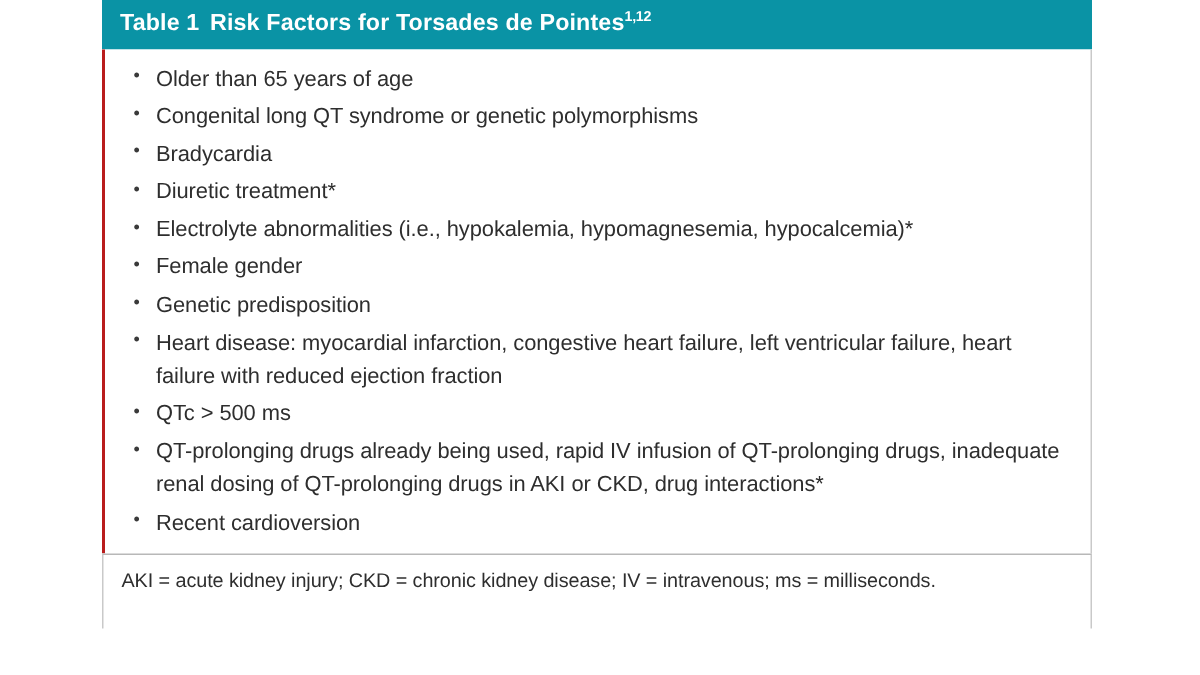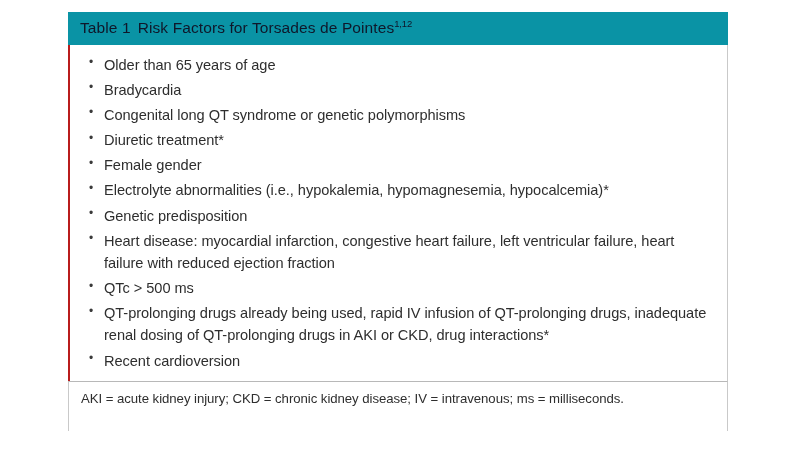--- a/index.html
+++ b/index.html
@@ -24,28 +24,27 @@
   .table-box {
     position: absolute;
     left: 68px;
     top: 0px;
     width: 660px;
     box-sizing: border-box;
   }
 
   .table-header {
     background: #0a93a5;
-    color: #0f172a;
-    font-weight: normal;
+    color: #ffffff;
+    font-weight: bold;
     font-size: 15.5px;
     letter-spacing: 0.1px;
     padding: 6px 10px 7px 12px;
     line-height: 1.25;
     white-space: nowrap;
-    margin-top: 12px;
   }
   .table-header .tnum {
     margin-right: 7px;
   }
   .table-header sup {
     font-size: 9.5px;
     vertical-align: super;
     letter-spacing: -0.2px;
   }
 
@@ -103,25 +102,25 @@
 <div class="page">
   <div class="table-box">
 
     <div class="table-header">
       <span class="tnum">Table 1</span><span>Risk Factors for Torsades de Pointes</span><sup>1,12</sup>
     </div>
 
     <div class="table-body">
       <ul class="risk-list">
         <li>Older than 65 years of age</li>
+        <li>Congenital long QT syndrome or genetic polymorphisms</li>
         <li>Bradycardia</li>
-        <li>Congenital long QT syndrome or genetic polymorphisms</li>
         <li>Diuretic treatment*</li>
+        <li>Electrolyte abnormalities (i.e., hypokalemia, hypomagnesemia, hypocalcemia)*</li>
         <li>Female gender</li>
-        <li>Electrolyte abnormalities (i.e., hypokalemia, hypomagnesemia, hypocalcemia)*</li>
         <li>Genetic predisposition</li>
         <li>Heart disease: myocardial infarction, congestive heart failure, left ventricular failure, heart failure with reduced ejection fraction</li>
         <li>QTc &gt; 500 ms</li>
         <li>QT-prolonging drugs already being used, rapid IV infusion of QT-prolonging drugs, inadequate renal dosing of QT-prolonging drugs in AKI or CKD, drug interactions*</li>
         <li>Recent cardioversion</li>
       </ul>
     </div>
 
     <div class="footnotes">
       <div class="footnote">AKI = acute kidney injury; CKD = chronic kidney disease; IV = intravenous; ms = milliseconds.</div>

